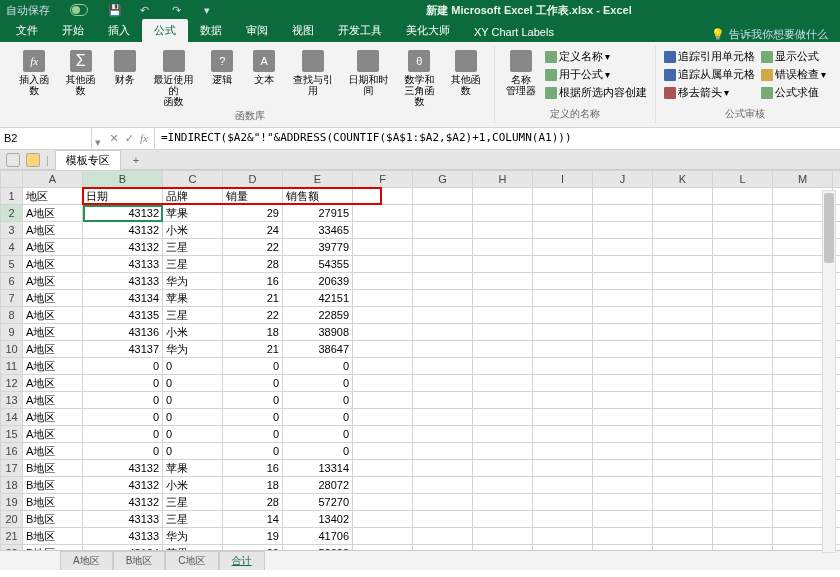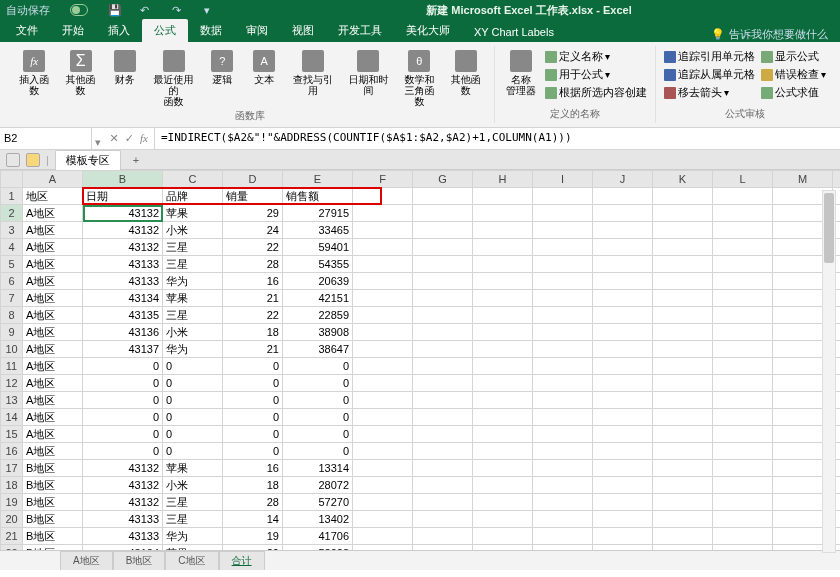--- a/index.html
+++ b/index.html
@@ -291,21 +291,21 @@
           <td class="num"></td>
           <td class="num"></td>
           <td class="num"></td>
         </tr>
         <tr>
           <th class="rh">4</th>
           <td class="txt">A地区</td>
           <td class="num">43132</td>
           <td class="txt">三星</td>
           <td class="num">22</td>
-          <td class="num">59401</td>
+          <td class="num">39779</td>
           <td class="num"></td>
           <td class="num"></td>
           <td class="num"></td>
           <td class="num"></td>
           <td class="num"></td>
           <td class="num"></td>
           <td class="num"></td>
           <td class="num"></td>
           <td class="num"></td>
         </tr>

